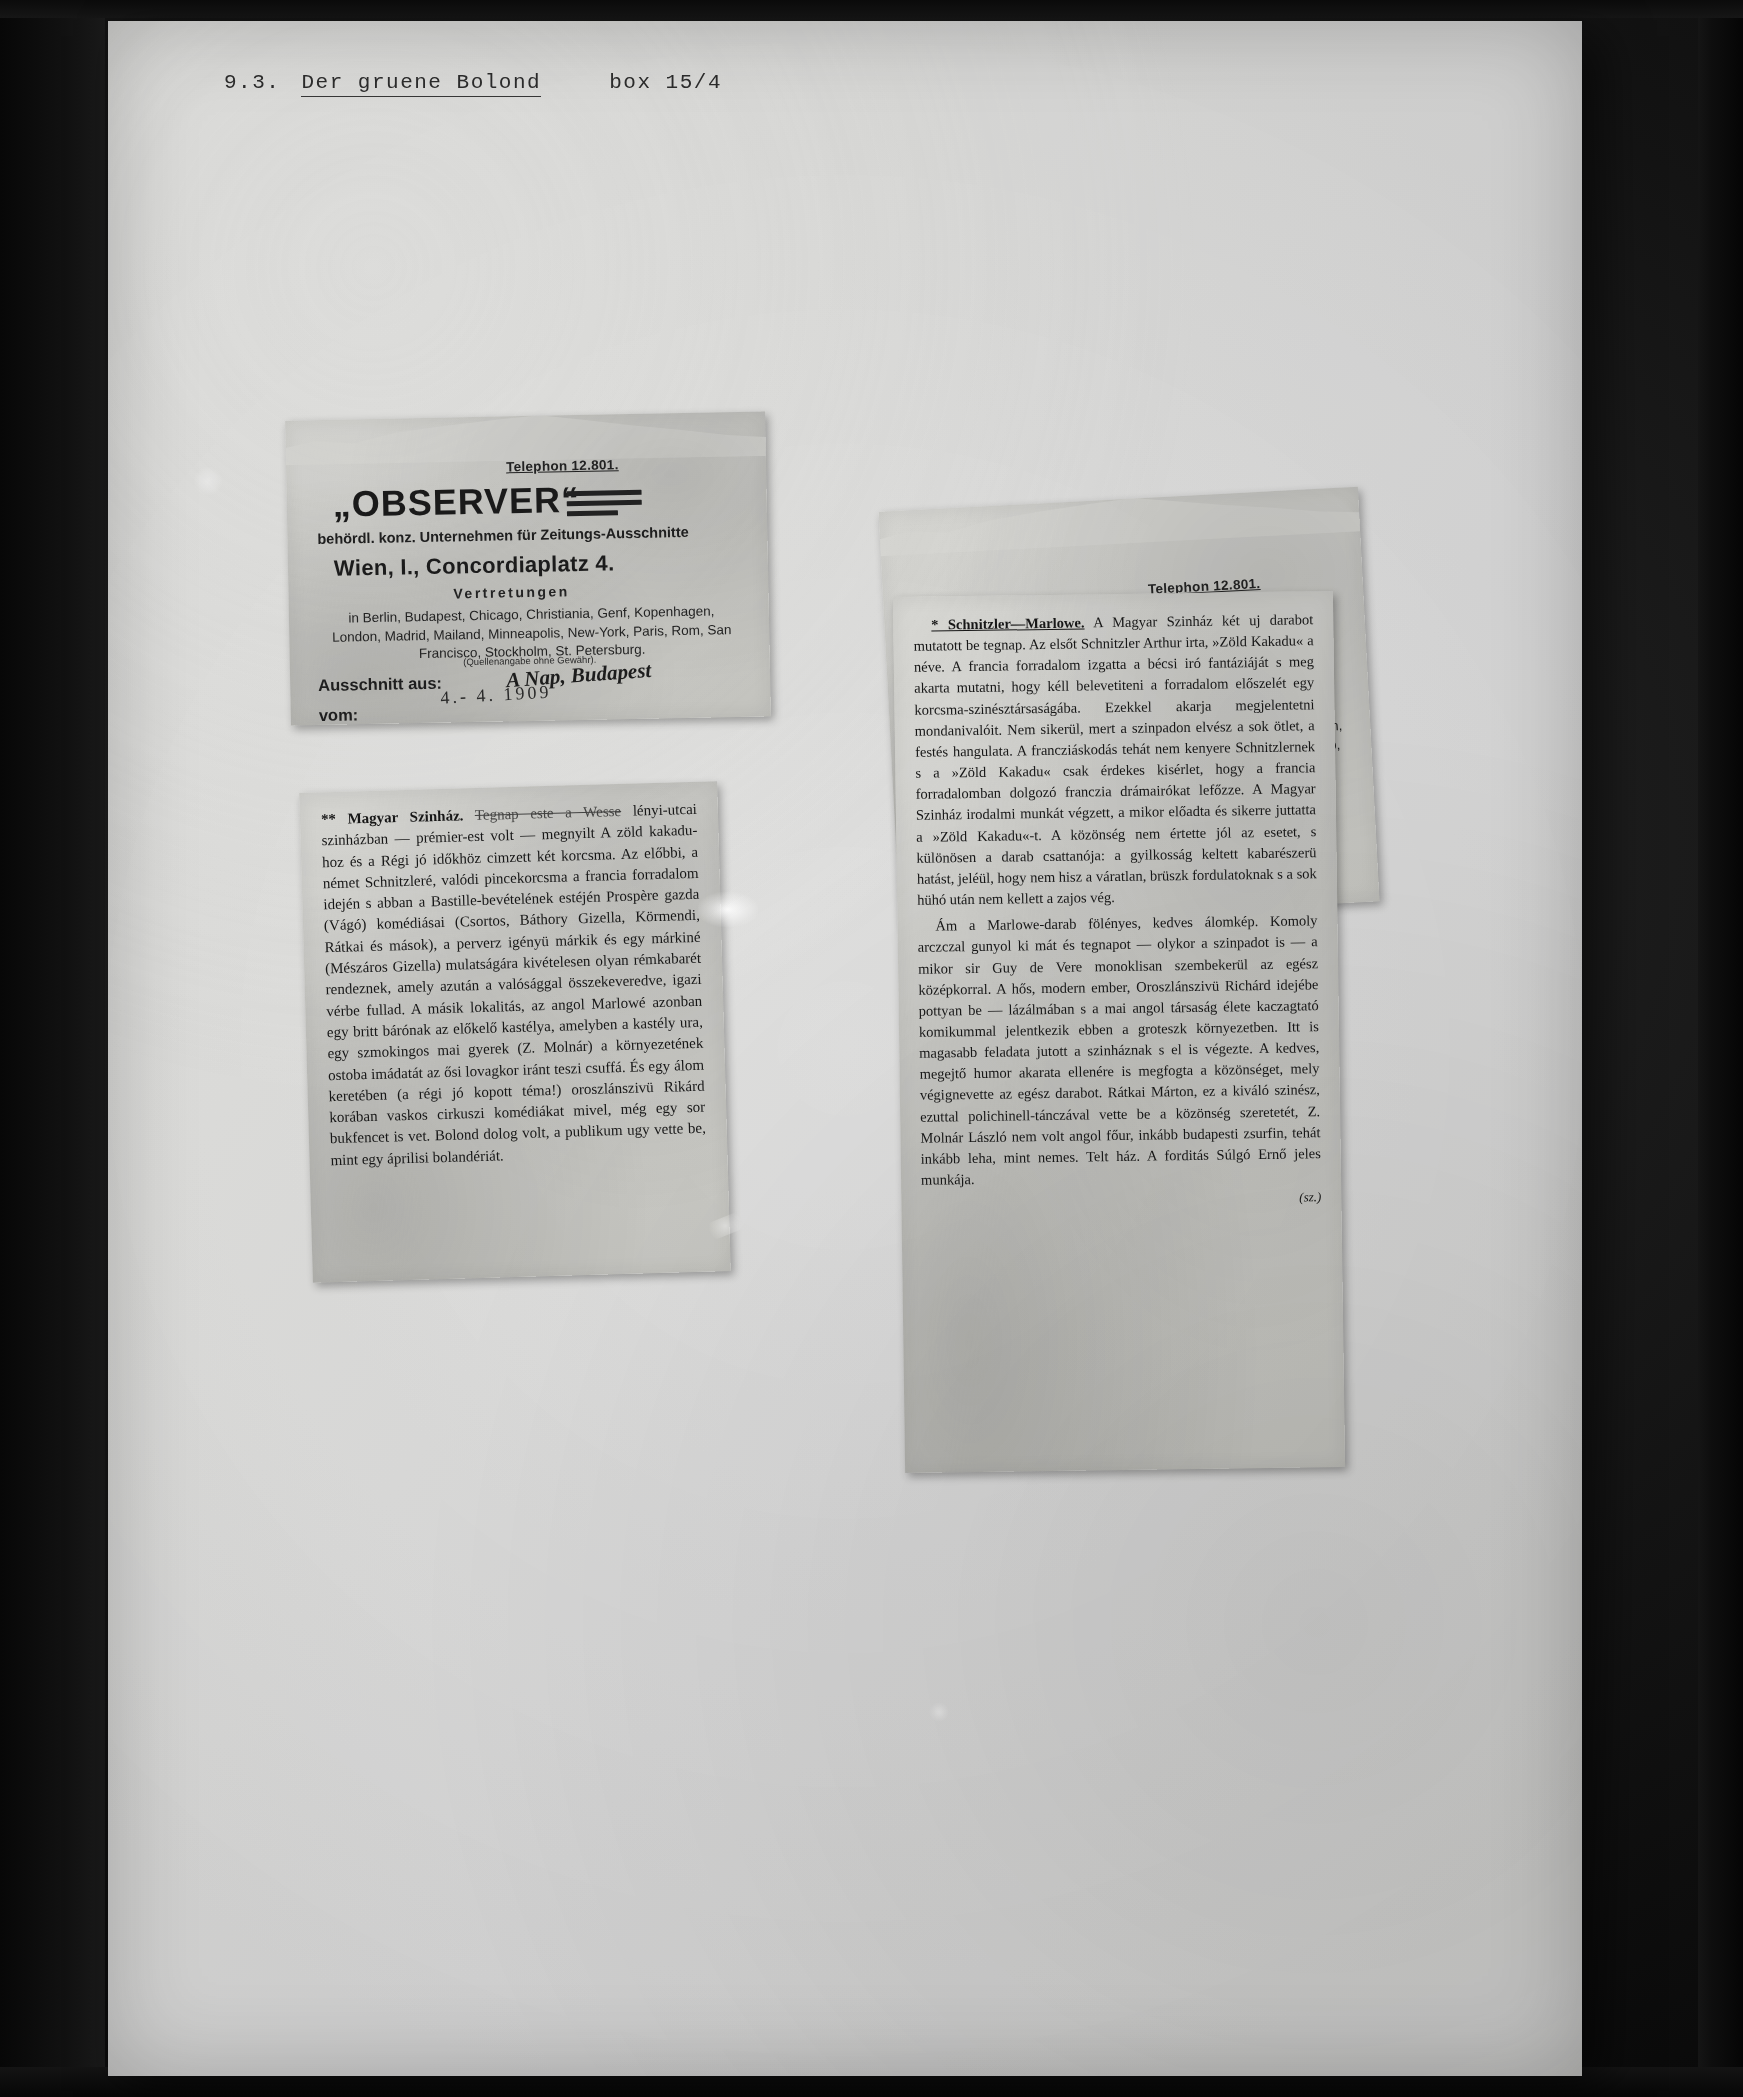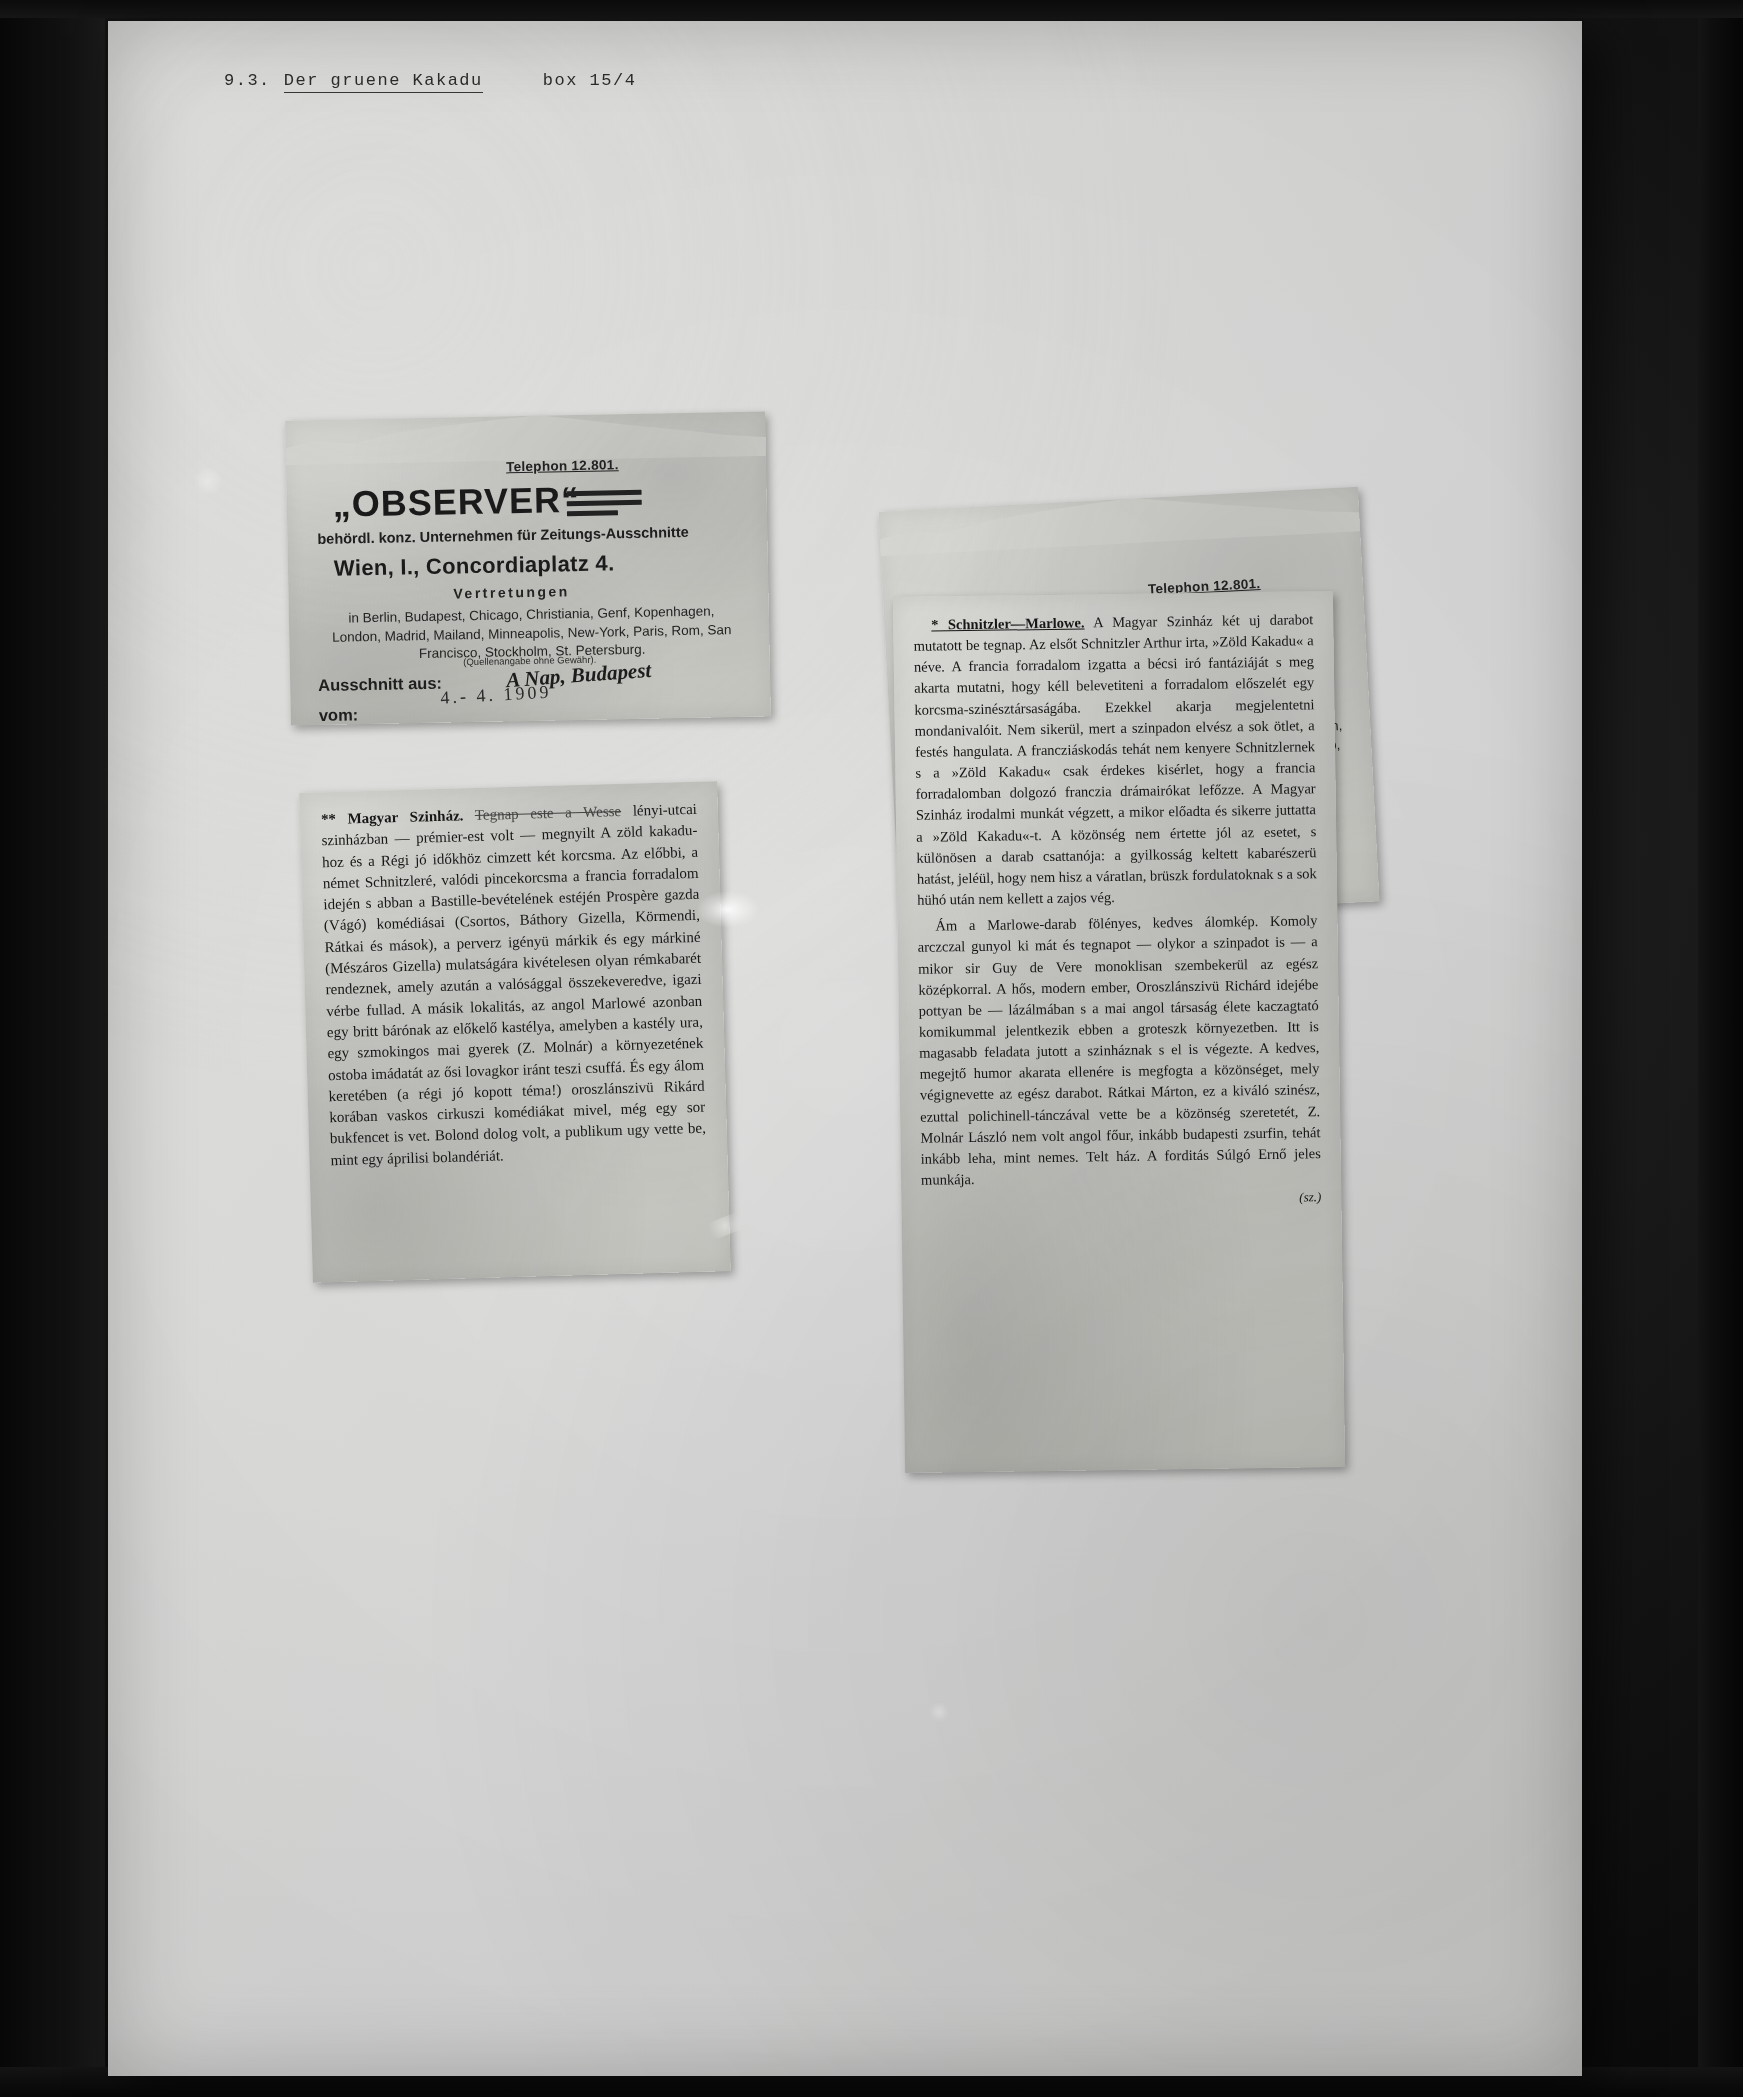--- a/index.html
+++ b/index.html
@@ -93,24 +93,24 @@
   #dust-2 { left: 595px; top: 1196px; width: 45px; height: 18px; transform: rotate(-22deg); }
   #dust-3 { left: 821px; top: 1681px; width: 20px; height: 20px; }
 
   
   #page-header {
     position: absolute;
     left: 116px;
     top: 50px;
     display: flex;
     align-items: baseline;
-    gap: 0;
+    gap: 8px;
     font-family: "Liberation Mono", monospace;
     color: #2e2e2e;
-    font-size: 17px;
+    font-size: 21px;
     letter-spacing: 1.5px;
     white-space: nowrap;
   }
   #page-header .hdr-num { margin-right: 13px; }
   #page-header .hdr-title {
     border-bottom: 1.5px solid #3a3a3a;
     padding-bottom: 2px;
   }
   #page-header .hdr-box { margin-left: 60px; }
 
@@ -309,21 +309,21 @@
 <div id="scan-backdrop"></div>
 <div id="film-edge-left"></div>
 <div id="film-edge-right"></div>
 <div id="film-edge-top"></div>
 <div id="film-edge-bottom"></div>
 
 <div id="page-sheet">
 
   <div id="page-header">
     <span class="hdr-num">9.3.</span>
-    <span class="hdr-title">Der gruene Kakadu</span>
+    <span class="hdr-title">Der gruene Bolond</span>
     <span class="hdr-box">box 15/4</span>
   </div>
 
   <div class="clipping letterhead" id="clipping-left-head">
     <div class="torn-top"></div>
     <div class="clip-texture"></div>
 
     <div class="telephon" style="left:220px; top:43px;">Telephon 12.801.</div>
 
     <div class="observer-word" style="left:46px; top:64px;">„OBSERVER“</div>

